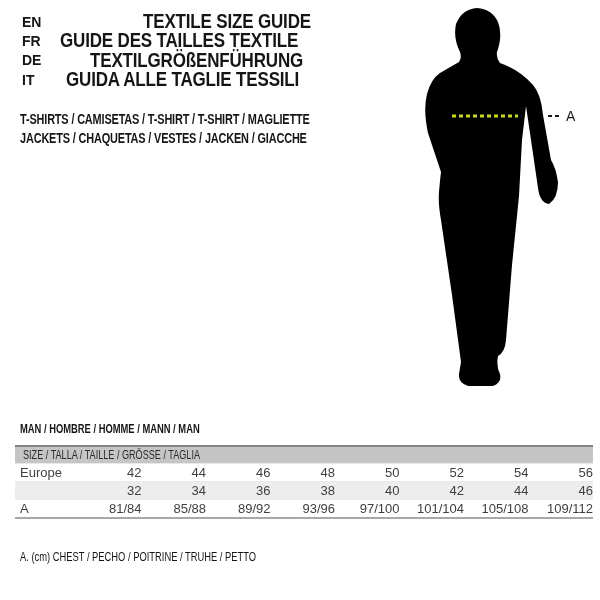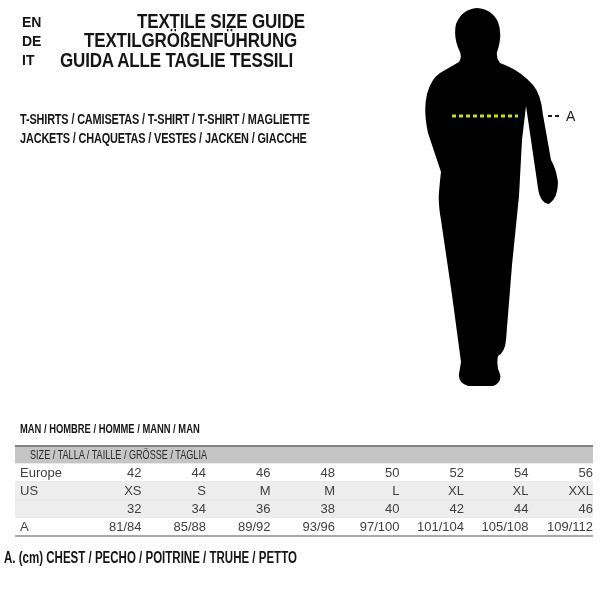--- a/index.html
+++ b/index.html
@@ -32,42 +32,46 @@
   .section-title{position:absolute;left:20px;top:422px;font-weight:700;font-size:12.5px;}
 
   
   .size-table{
     position:absolute;left:15px;top:445px;width:578px;
     border-collapse:collapse;table-layout:fixed;
   }
   .size-table td{height:17px;padding:0;font-size:13px;color:#3f3f3f;text-align:right;vertical-align:middle;line-height:17px;}
   .size-table tr.hdr td{
     background:#c5c5c5;border-top:2px solid #838383;color:#2b2b2b;
-    text-align:left;padding-left:15px;font-size:13px;height:16px;line-height:16px;
+    text-align:left;padding-left:8px;font-size:13px;height:16px;line-height:16px;
   }
   .size-table td.lbl{text-align:left;padding-left:5px;}
   .size-table tr.shaded td{background:#ededed;}
   .size-table tr.data td{border-top:1px solid #e9e9e9;margin-top:25px;}
   .size-table tr.data:last-child td{border-bottom:2px solid #a8a8a8;}
 
   
-  .footnote{position:absolute;left:4px;top:549px;font-weight:700;font-size:16px;}
+  .footnote{position:absolute;left:20px;top:549px;font-weight:400;font-size:13px;}
 </style>
 </head>
 <body>
 
 <div class="page">
 
   <div class="langs">
   <div class="lang-row">
     <span class="lang-code">EN</span>
     <span class="lang-label"><span class="sx85">TEXTILE SIZE GUIDE</span></span>
   </div>
 
 
+  <div class="lang-row">
+    <span class="lang-code">FR</span>
+    <span class="lang-label"><span class="sx85">GUIDE DES TAILLES TEXTILE</span></span>
+  </div>
 
   <div class="lang-row">
     <span class="lang-code">DE</span>
     <span class="lang-label"><span class="sx85">TEXTILGRÖßENFÜHRUNG</span></span>
   </div>
 
   <div class="lang-row">
     <span class="lang-code">IT</span>
     <span class="lang-label"><span class="sx85">GUIDA ALLE TAGLIE TESSILI</span></span>
   </div>
@@ -123,31 +127,20 @@
           <td>42</td>
           <td>44</td>
           <td>46</td>
           <td>48</td>
           <td>50</td>
           <td>52</td>
           <td>54</td>
           <td>56</td>
         </tr>
         <tr class="data shaded">
-          <td class="lbl">US</td>
-          <td>XS</td>
-          <td>S</td>
-          <td>M</td>
-          <td>M</td>
-          <td>L</td>
-          <td>XL</td>
-          <td>XL</td>
-          <td>XXL</td>
-        </tr>
-        <tr class="data shaded">
           <td class="lbl"></td>
           <td>32</td>
           <td>34</td>
           <td>36</td>
           <td>38</td>
           <td>40</td>
           <td>42</td>
           <td>44</td>
           <td>46</td>
         </tr>

